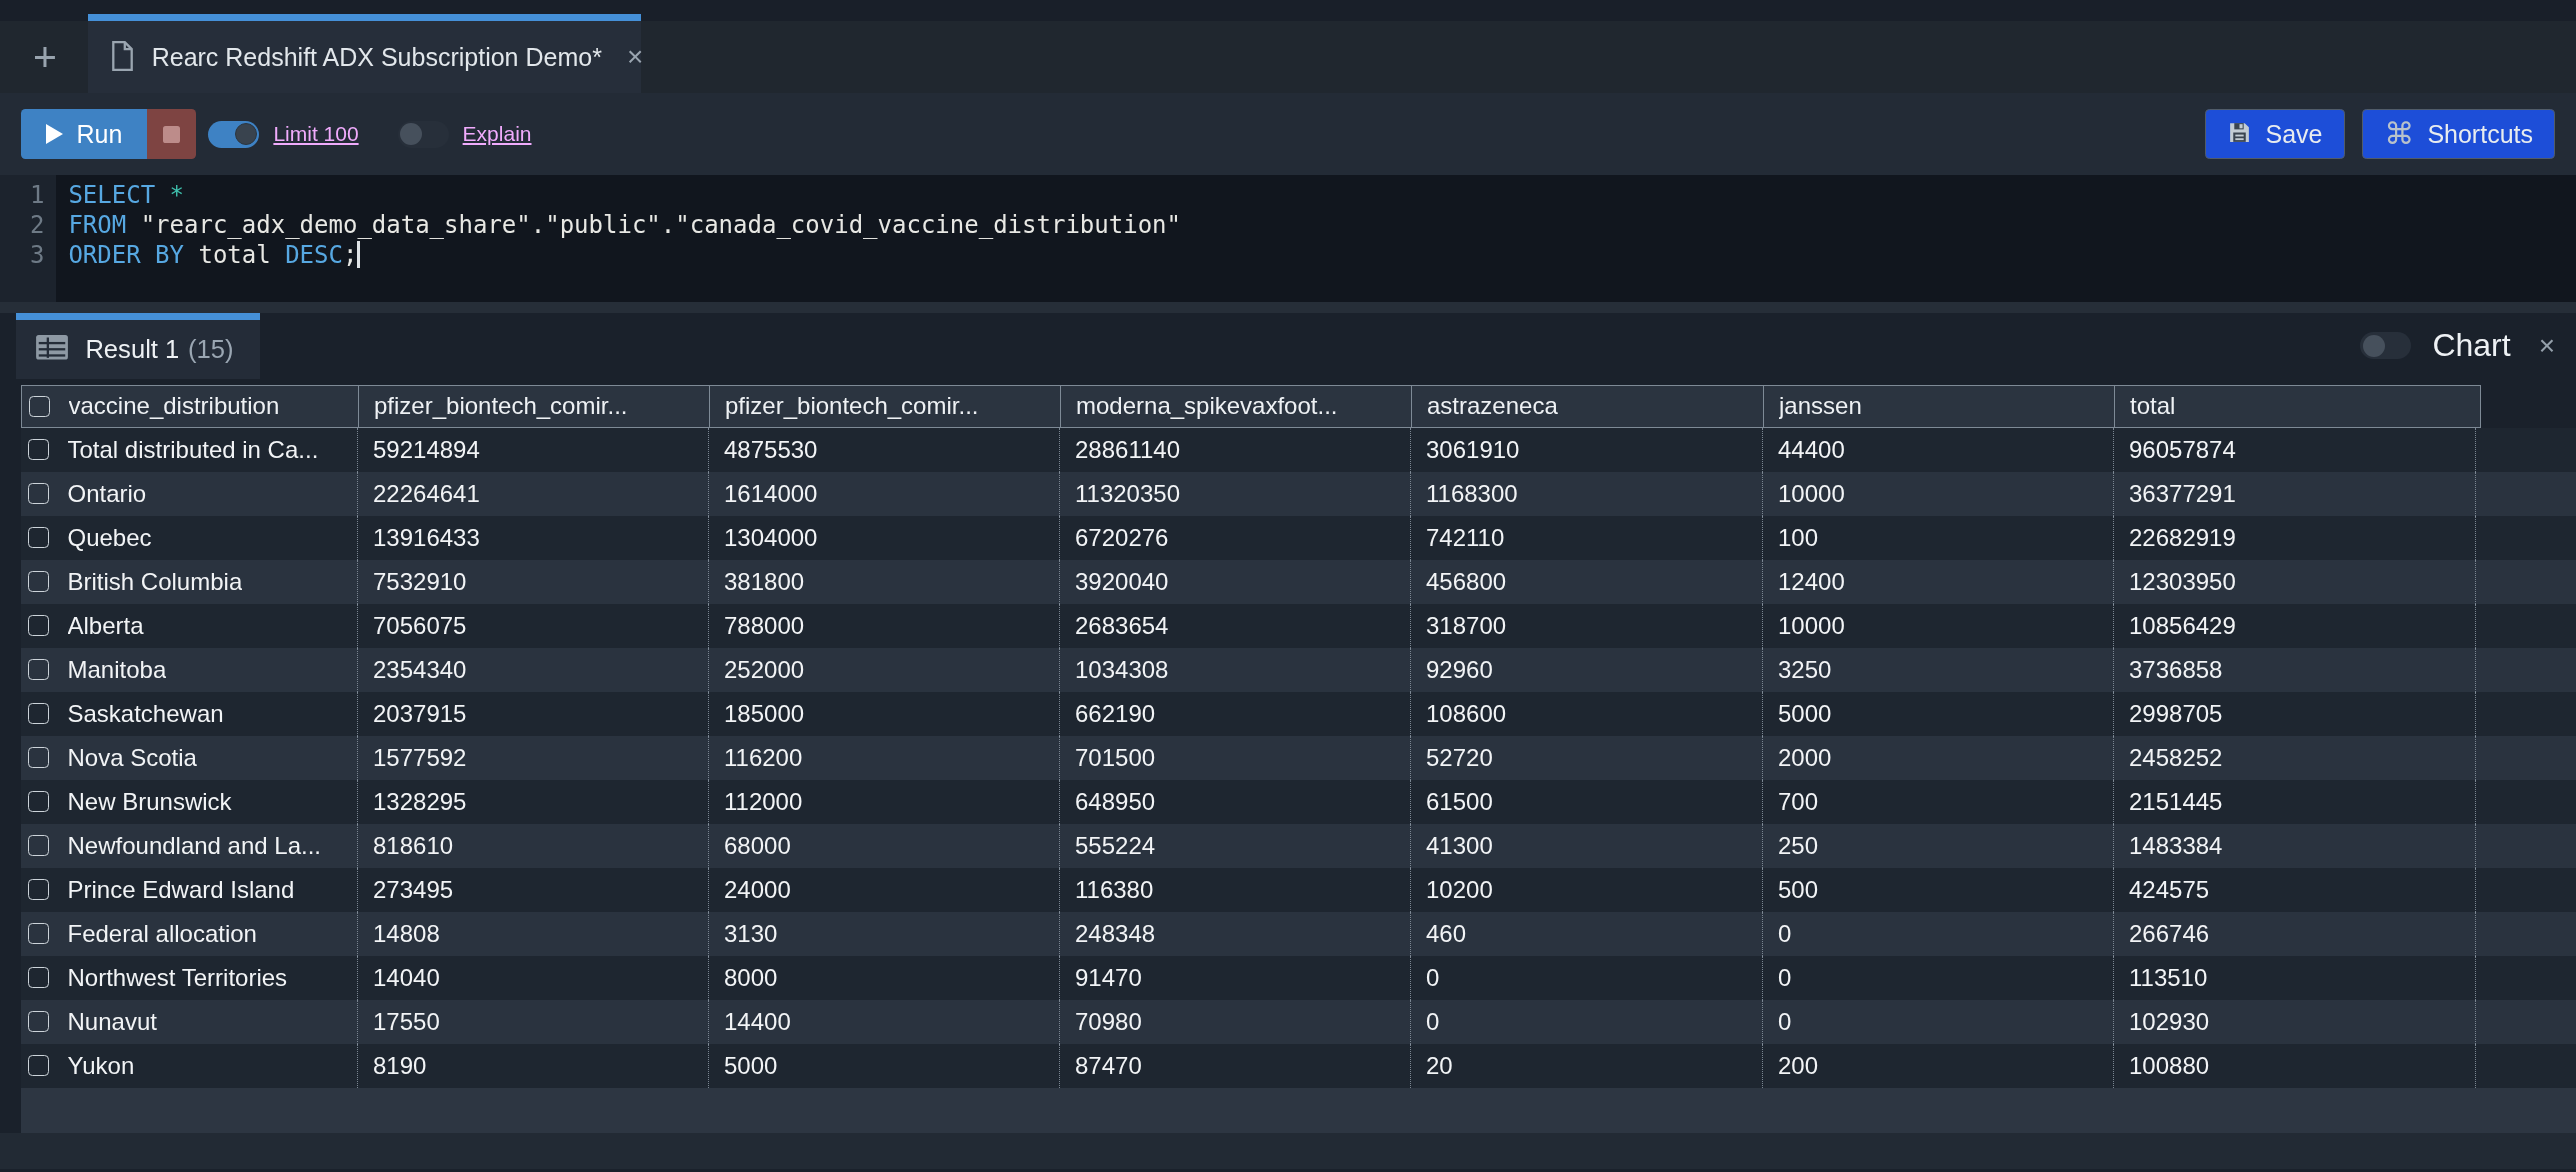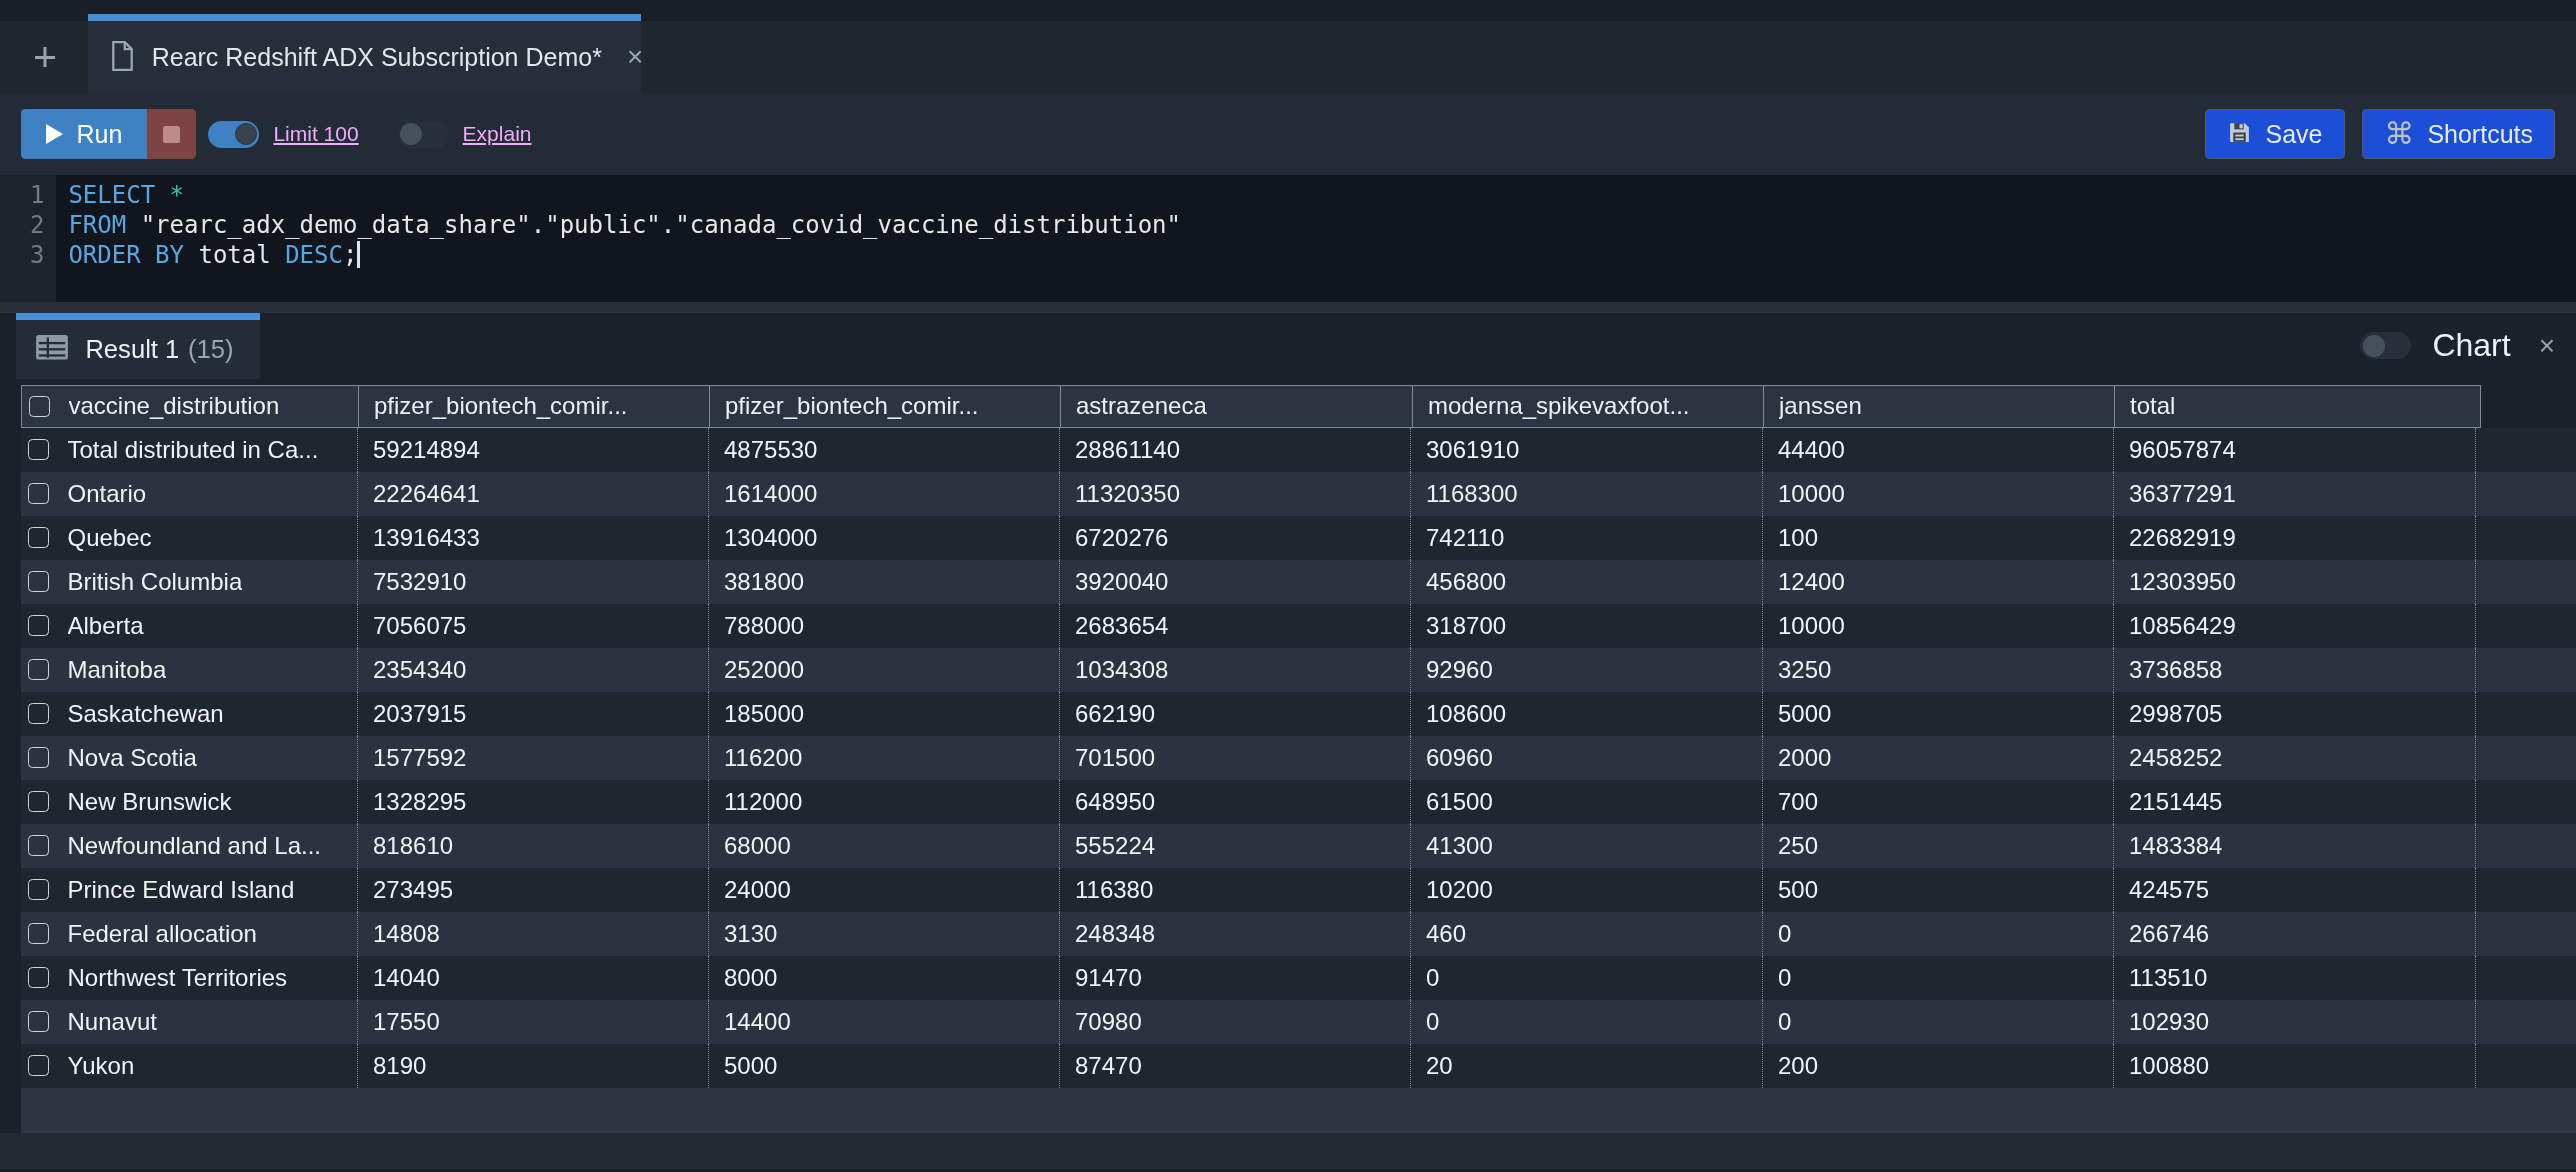--- a/index.html
+++ b/index.html
@@ -193,26 +193,26 @@
         <div class="hcell c0">
           <span class="checkbox"></span>
           <span class="celltext">vaccine_distribution</span>
         </div>
         <div class="hcell c1">
           <span class="celltext">pfizer_biontech_comir...</span>
         </div>
         <div class="hcell c2">
           <span class="celltext">pfizer_biontech_comir...</span>
         </div>
+        <div class="hcell c3">
+          <span class="celltext">moderna_spikevaxfoot...</span>
+        </div>
         <div class="hcell c4">
           <span class="celltext">astrazeneca</span>
         </div>
-        <div class="hcell c3">
-          <span class="celltext">moderna_spikevaxfoot...</span>
-        </div>
         <div class="hcell c5">
           <span class="celltext">janssen</span>
         </div>
         <div class="hcell c6">
           <span class="celltext">total</span>
         </div>
       </div>
     <div class="tbody">
         <div class="trow dark">
           <div class="cell c0">
@@ -390,21 +390,21 @@
           <div class="cell c1">
             <span class="celltext">1577592</span>
           </div>
           <div class="cell c2">
             <span class="celltext">116200</span>
           </div>
           <div class="cell c3">
             <span class="celltext">701500</span>
           </div>
           <div class="cell c4">
-            <span class="celltext">60960</span>
+            <span class="celltext">52720</span>
           </div>
           <div class="cell c5">
             <span class="celltext">2000</span>
           </div>
           <div class="cell c6">
             <span class="celltext">2458252</span>
           </div>
         </div>
         <div class="trow dark">
           <div class="cell c0">

